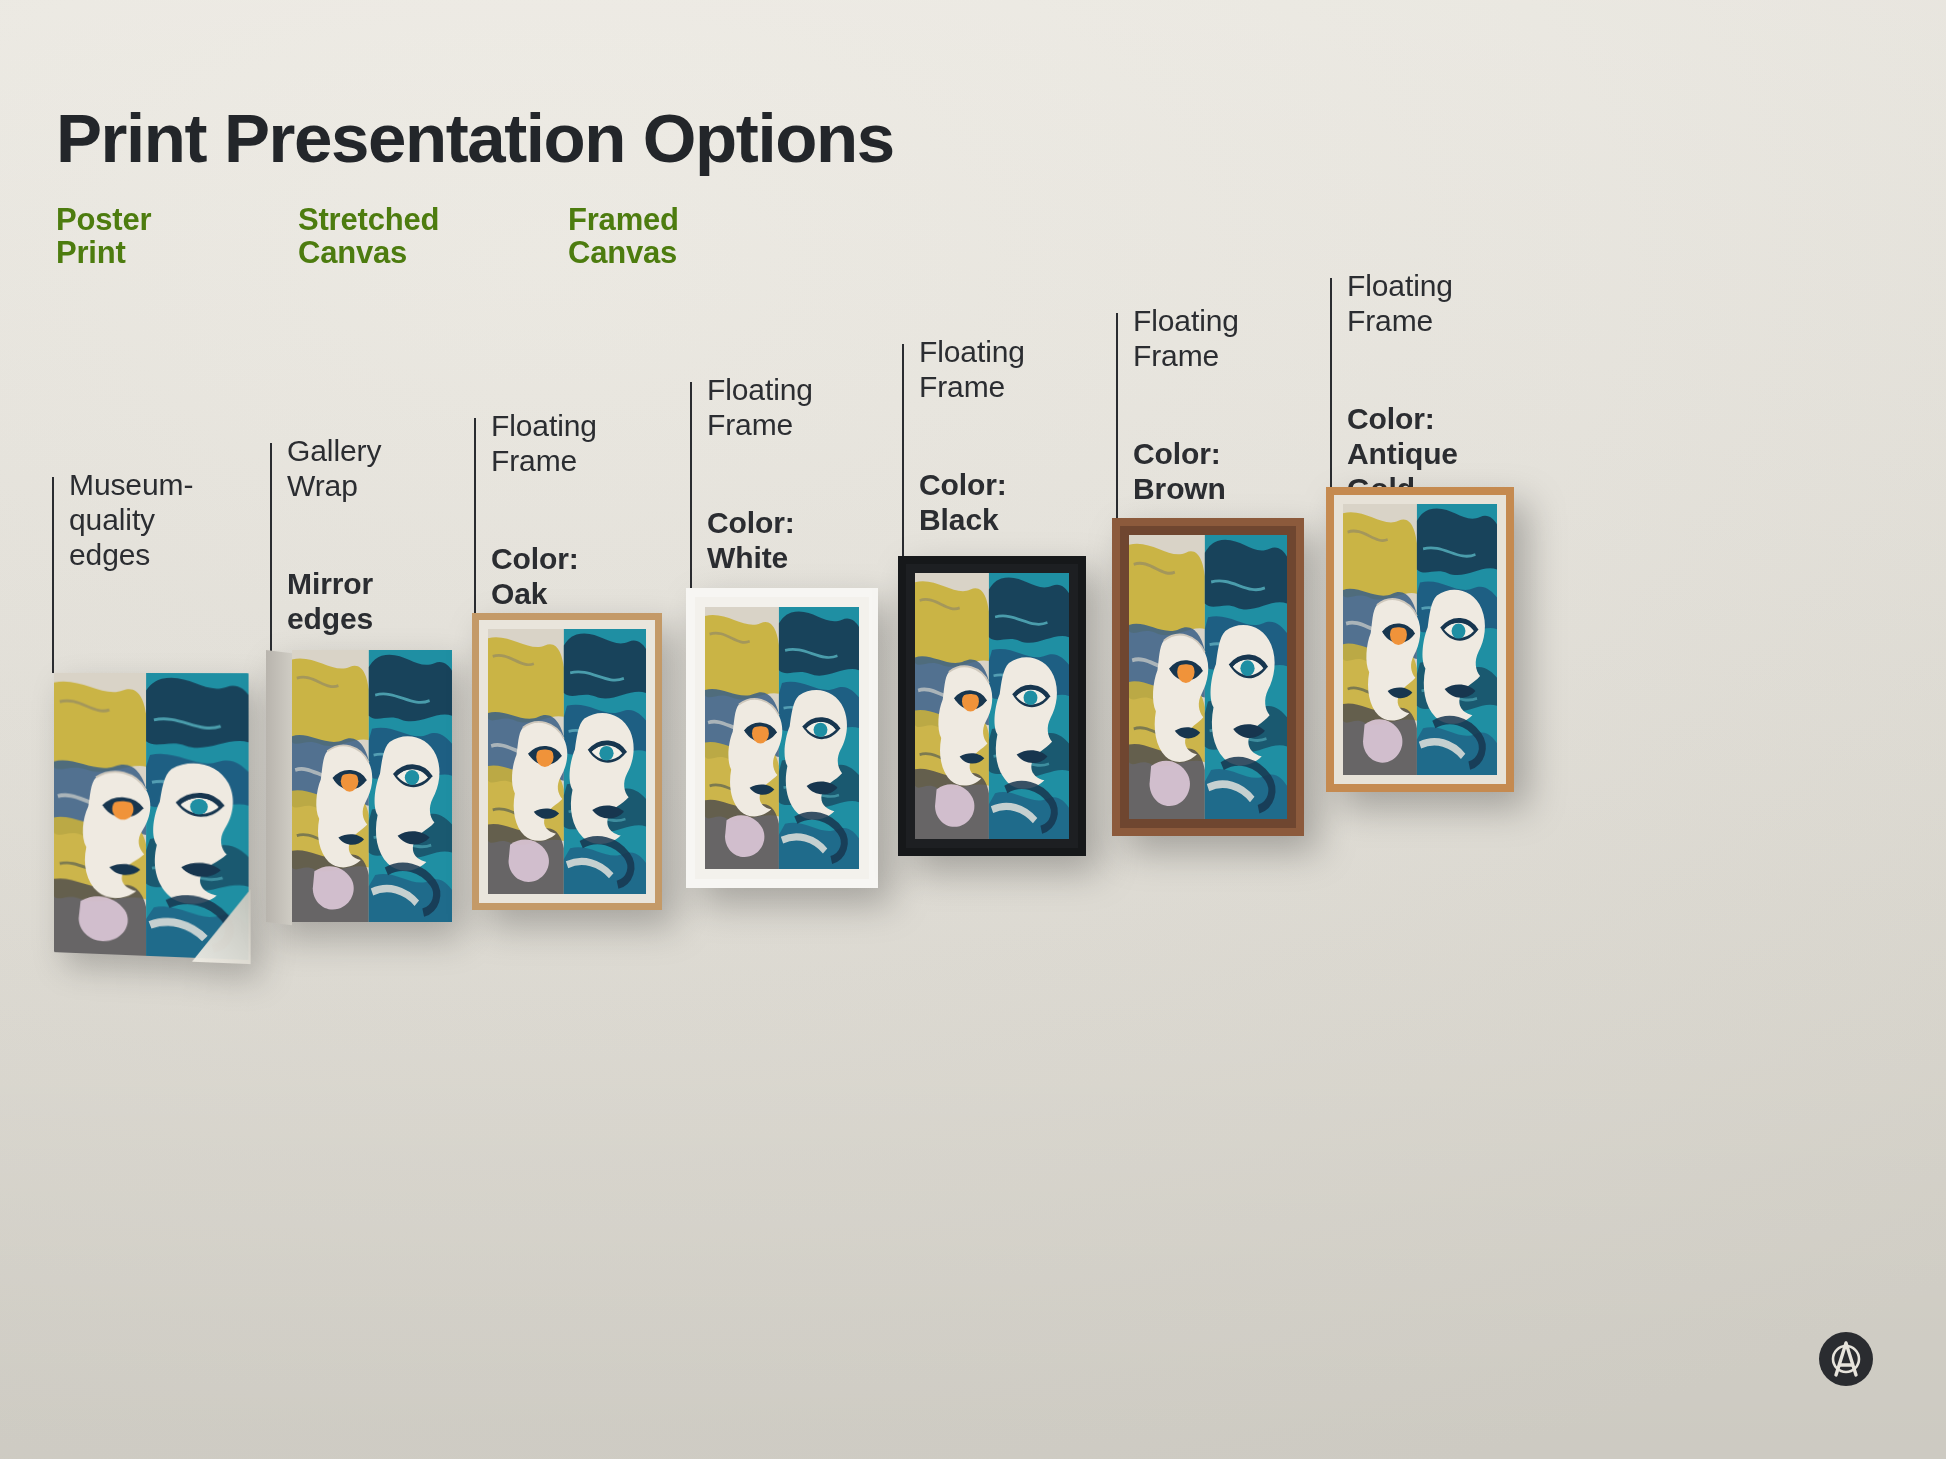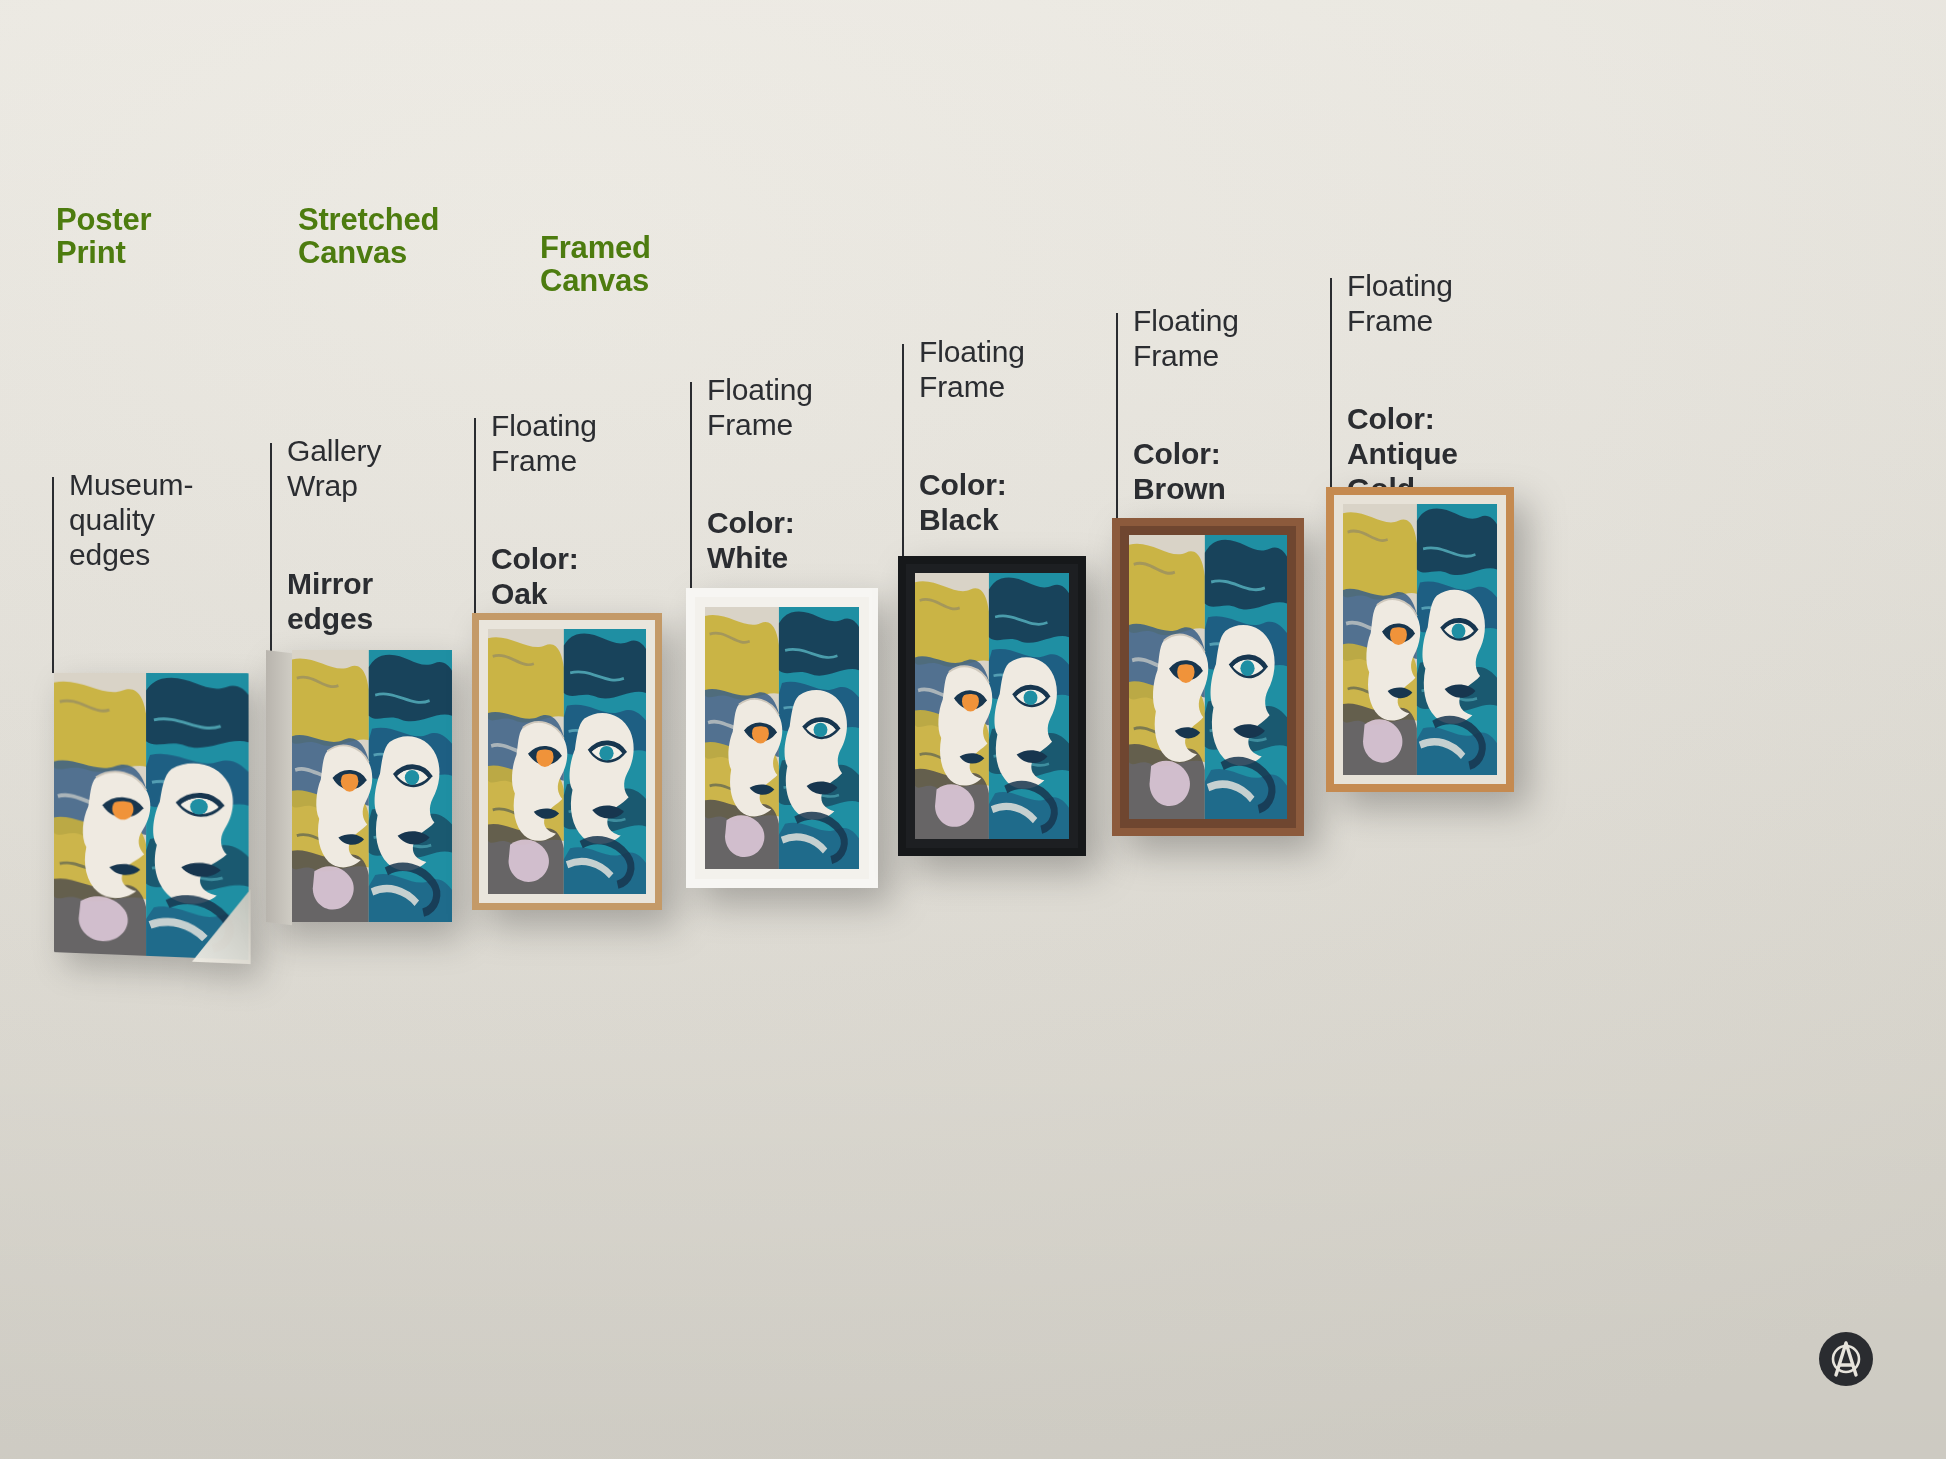--- a/index.html
+++ b/index.html
@@ -30,21 +30,21 @@
     margin:0;font-size:69px;line-height:1;font-weight:bold;
     letter-spacing:-1.4px;color:#23262a;
   }
 
   .cat{
     position:absolute;font-size:31px;font-weight:bold;line-height:1.08;
     letter-spacing:-.2px;color:#4d7c0f;white-space:pre-line;
   }
   #cat0{left:56px;top:203px;}
   #cat1{left:298px;top:203px;}
-  #cat2{left:540px;top:203px;margin-top:28px;}
+  #cat2{left:568px;top:203px;}
 
   
   .anno{position:absolute;}
   .anno .rule{
     position:absolute;left:0;top:0;width:2px;background:#2a2c30;
   }
   .anno .txt{
     position:absolute;left:17px;top:-9px;
     font-size:30px;line-height:1.16;letter-spacing:-.1px;
     color:#2b2d31;white-space:pre-line;
@@ -146,20 +146,21 @@
         <path d="M132 198 C146 190 164 193 172 200 C162 210 142 210 132 198 Z" fill="#17364f"></path>
 
         <path d="M118 236 C138 226 162 232 176 248 C186 260 180 276 164 280" stroke="#17364f" stroke-width="9" fill="none" opacity=".85"></path>
         <path d="M100 258 C120 250 142 256 156 270" stroke="#efeae1" stroke-width="8" fill="none" opacity=".8"></path>
 
         <rect x="0" y="0" width="200" height="290" fill="none"></rect>
       </symbol>
     </defs>
   </svg>
 
+  <h1 id="title">Print Presentation Options</h1>
 
   <div class="cat" id="cat0">Poster
 Print</div>
   <div class="cat" id="cat1">Stretched
 Canvas</div>
   <div class="cat" id="cat2">Framed
 Canvas</div>
 
   <div class="anno" style="left:52px;top:477px;">
     <div class="rule" style="height:196px;"></div>

